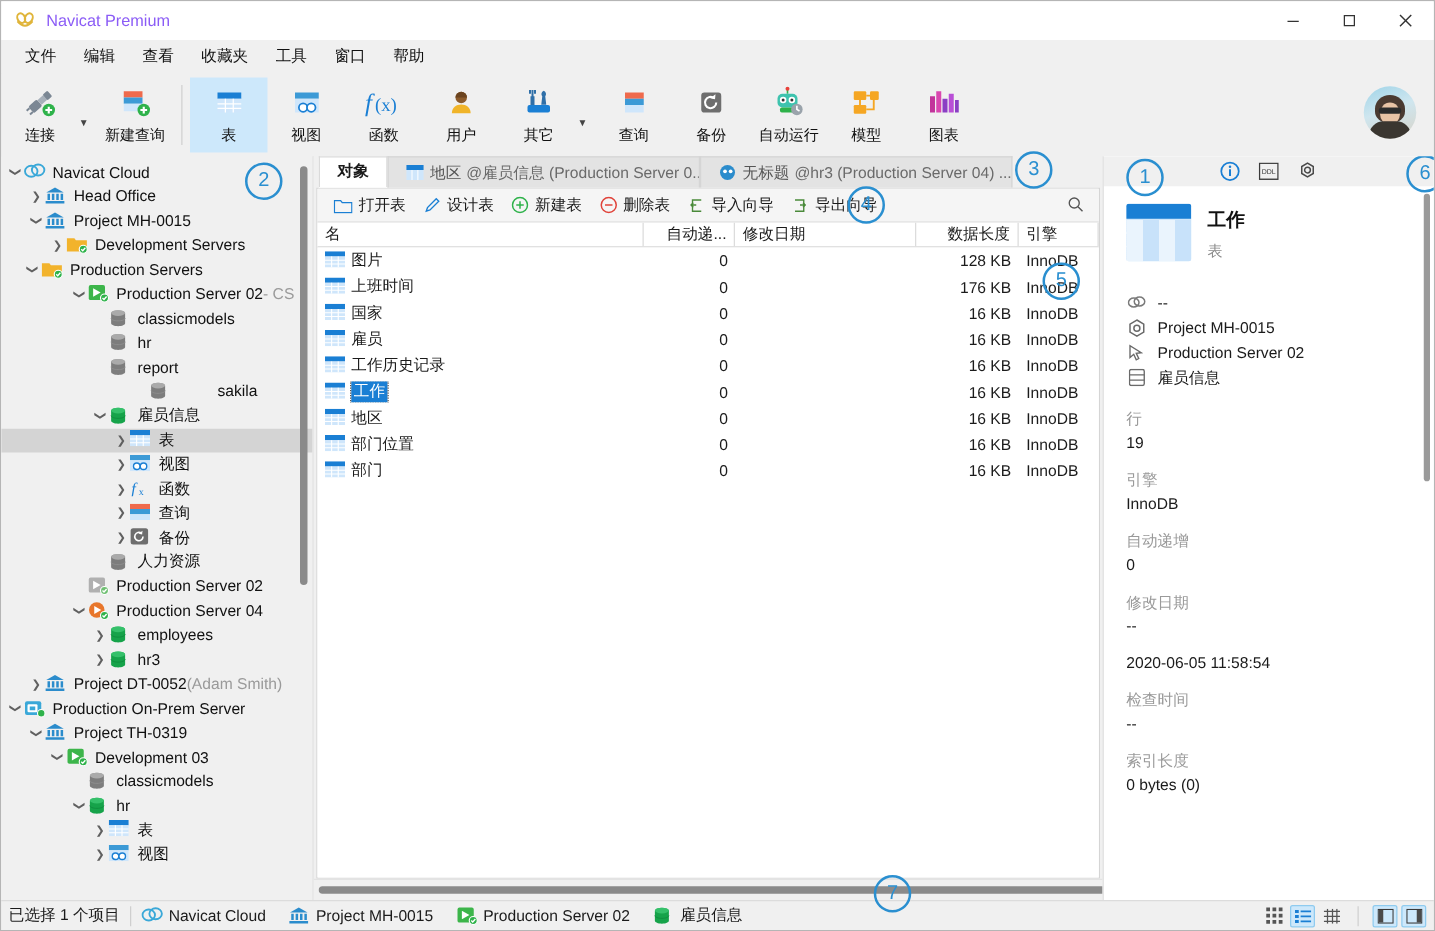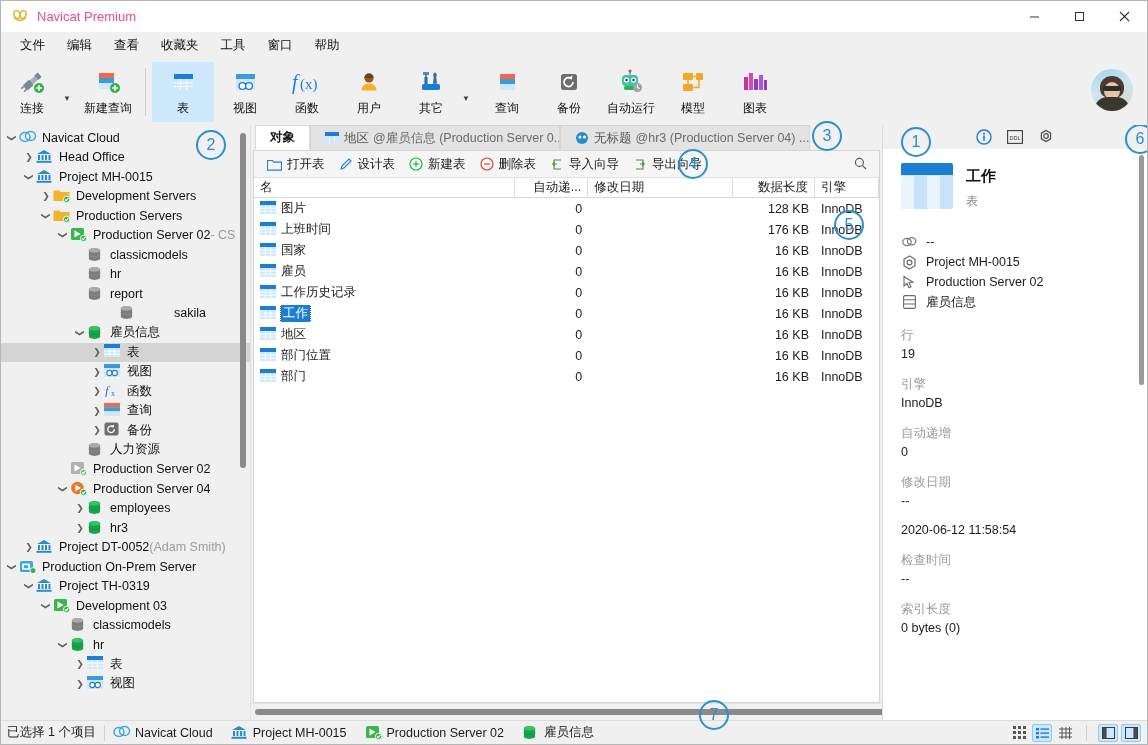--- a/index.html
+++ b/index.html
@@ -10,21 +10,21 @@
     font-size:12.5px; color:#1b1b1b; background:#f0f0f0;
     -webkit-font-smoothing:antialiased;
   }
   .app { width:1148px; height:745px; display:flex; flex-direction:column;
          border:1px solid #b5b5b5; background:#f0f0f0; }
 
   
   .titlebar { height:31px; background:#ffffff; display:flex; align-items:center;
               flex:0 0 31px; position:relative; }
   .tb-logo { width:18px; height:18px; margin-left:10px; margin-right:8px; position:relative; }
-  .tb-title { font-size:13px; color:#ec4899; }
+  .tb-title { font-size:13px; color:#8b5cf6; }
   .tb-controls { margin-left:auto; display:flex; height:31px; }
   .tb-btn { width:45px; height:31px; display:flex; align-items:center; justify-content:center;
             font-size:13px; color:#2b2b2b; }
 
   
   .menubar { height:27px; background:#f0f0f0; display:flex; align-items:center;
              padding-left:8px; flex:0 0 27px; }
   .menu-item { padding:4px 11px; font-size:12.5px; color:#111; }
 
   
@@ -402,21 +402,21 @@
           </div>
           <div class="trow" style="padding-left: 38px;">
             <span class="twist">❯</span>
             <span class="tico"><svg width="18" height="15" viewBox="0 0 18 15">
                 <path d="M0.5 2.5h6l1.2 1.6H16.5v9H0.5z" fill="#f2b32c"></path>
                 <circle cx="13.6" cy="11.4" r="3.2" fill="#2eb24a" stroke="#fff" stroke-width="0.9"></circle>
                 <path d="M12 11.4 L13.2 12.6 L15.3 10.2" stroke="#fff" stroke-width="1.1" fill="none"></path>
               </svg></span>
             <span class="tlabel">Development Servers</span>
           </div>
-          <div class="trow" style="padding-left: 38px;">
+          <div class="trow" style="padding-left: 18px;">
             <span class="twist" style="transform: rotate(90deg); display: inline-block;">❯</span>
             <span class="tico"><svg width="18" height="15" viewBox="0 0 18 15">
                 <path d="M0.5 2.5h6l1.2 1.6H16.5v9H0.5z" fill="#f2b32c"></path>
                 <circle cx="13.6" cy="11.4" r="3.2" fill="#2eb24a" stroke="#fff" stroke-width="0.9"></circle>
                 <path d="M12 11.4 L13.2 12.6 L15.3 10.2" stroke="#fff" stroke-width="1.1" fill="none"></path>
               </svg></span>
             <span class="tlabel">Production Servers</span>
           </div>
           <div class="trow" style="padding-left: 55px;">
             <span class="twist" style="transform: rotate(90deg); display: inline-block;">❯</span>
@@ -1008,21 +1008,21 @@
             </div>
             <div class="prop">
               <div class="prop-k">自动递增</div>
               <div class="prop-v">0</div>
             </div>
             <div class="prop">
               <div class="prop-k">修改日期</div>
               <div class="prop-v">--</div>
             </div>
             <div class="prop">
-              <div class="prop-v">2020-06-12 11:58:54</div>
+              <div class="prop-v">2020-06-05 11:58:54</div>
             </div>
             <div class="prop">
               <div class="prop-k">检查时间</div>
               <div class="prop-v">--</div>
             </div>
             <div class="prop">
               <div class="prop-k">索引长度</div>
               <div class="prop-v">0 bytes (0)</div>
             </div>
           </div>

